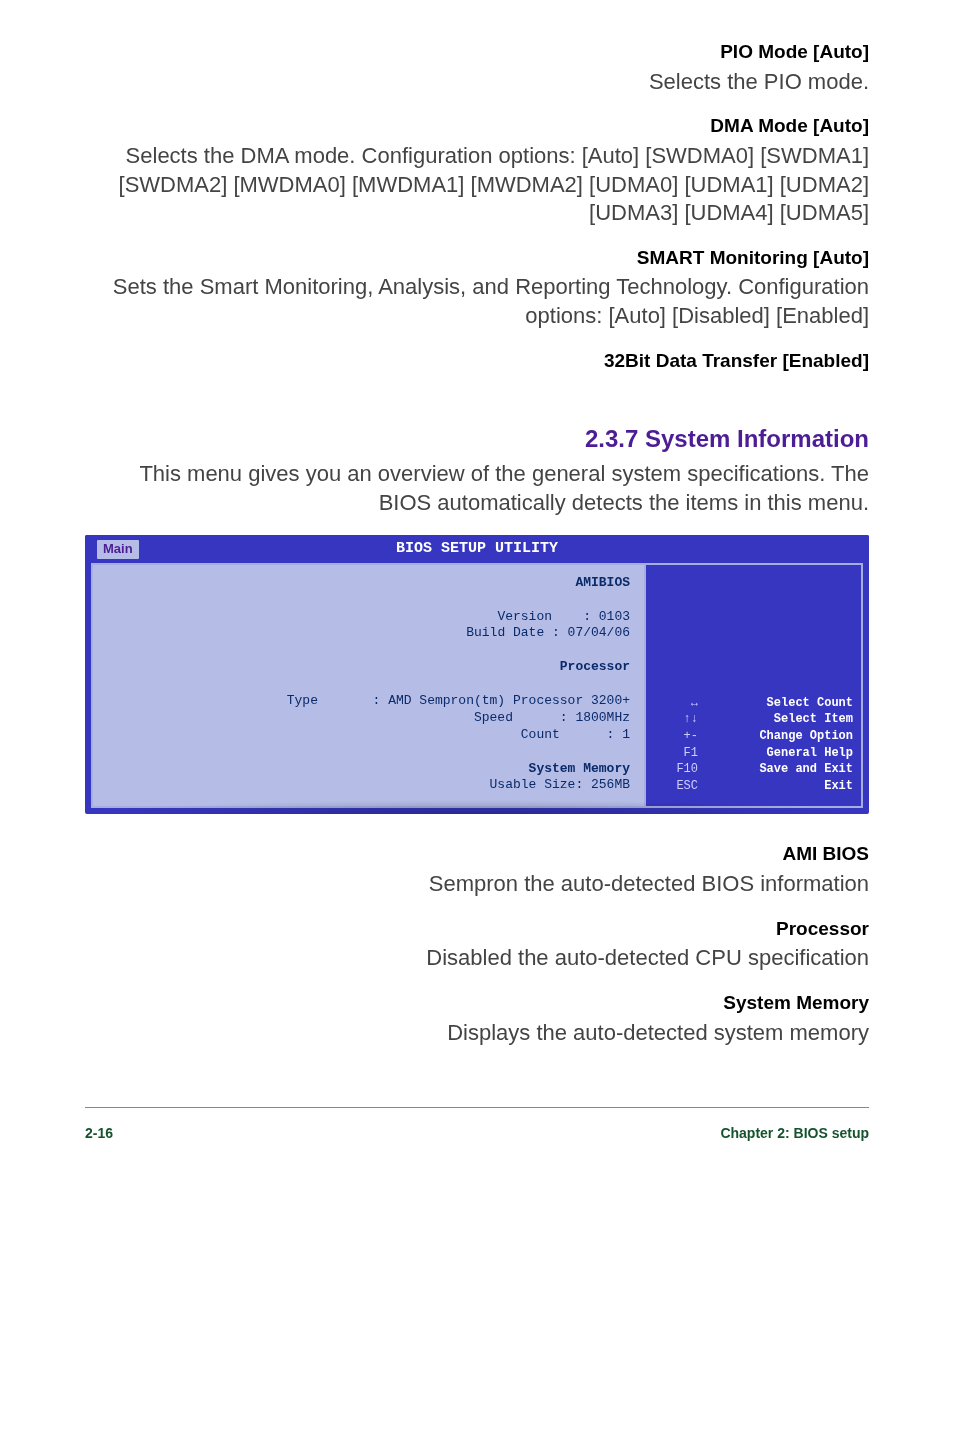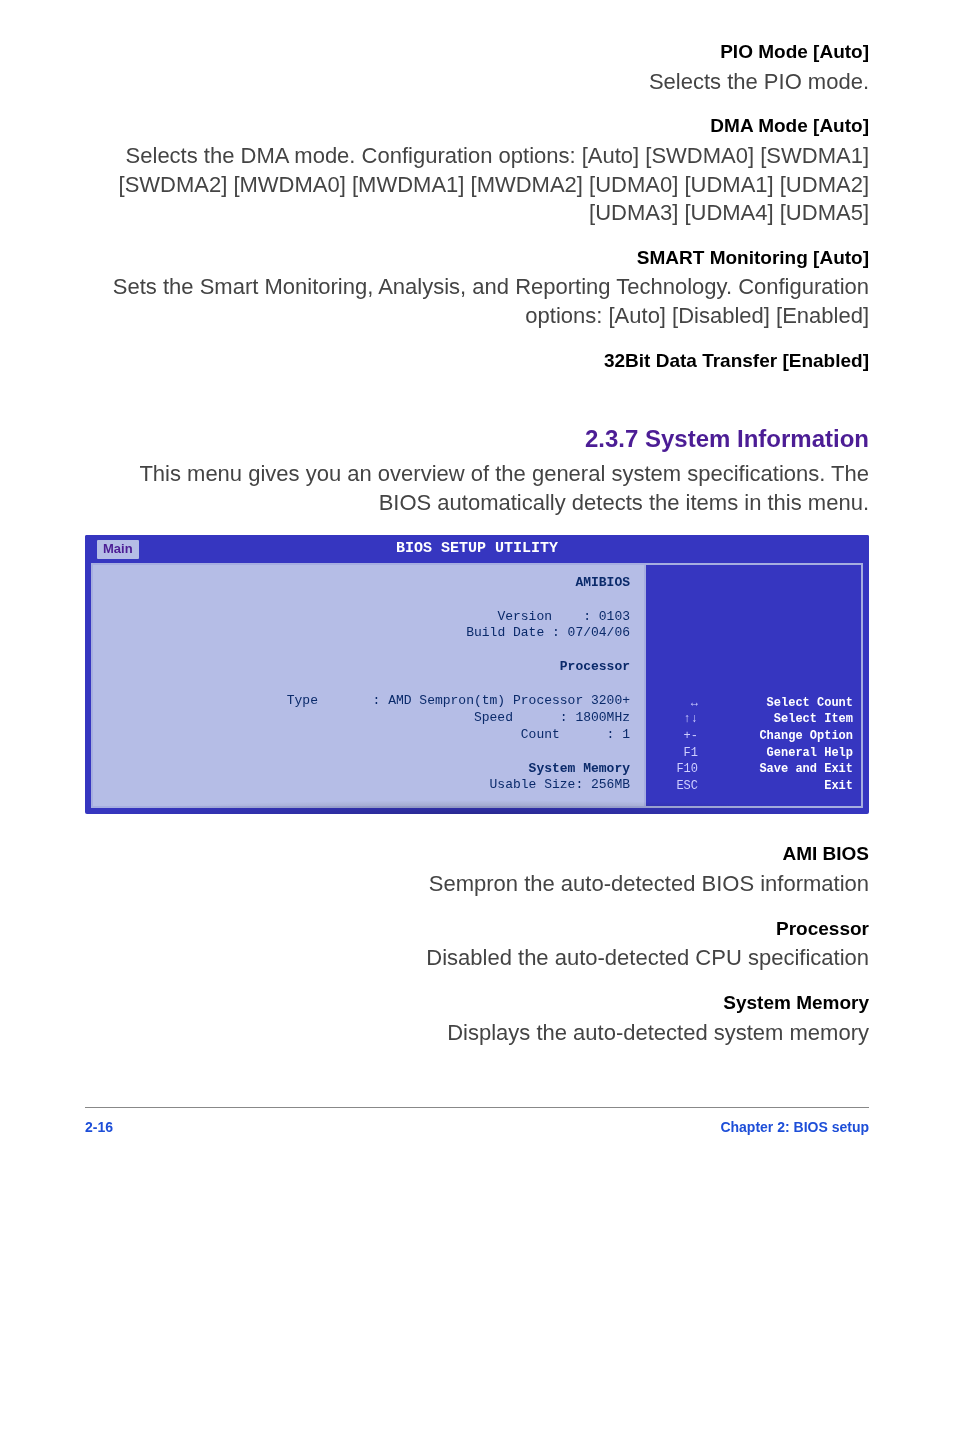--- a/index.html
+++ b/index.html
@@ -86,24 +86,24 @@
     flex-direction: column;
     justify-content: flex-end;
   }
   .help-row { display: flex; margin-top: 1px; }
   .help-key { width: 42px; color: #cfcfff; }
   .help-txt { flex: 1; font-weight: bold; }
   .page-footer {
     display: flex;
     justify-content: space-between;
     border-top: 1px solid #888;
-    padding-top: 10px;
+    padding-top: 16px;
     font-size: 14px;
     font-weight: bold;
-    color: #1d4ed8;
+    color: #14532d;
     margin-top: 60px;
   }
   .bottom-fade {
     position: absolute;
     left: 0; right: 0; bottom: 0;
     height: 14px;
     background: radial-gradient(ellipse at 50% 100%, rgba(0,0,0,0.25), rgba(0,0,0,0) 70%);
     pointer-events: none;
   }
 </style>

